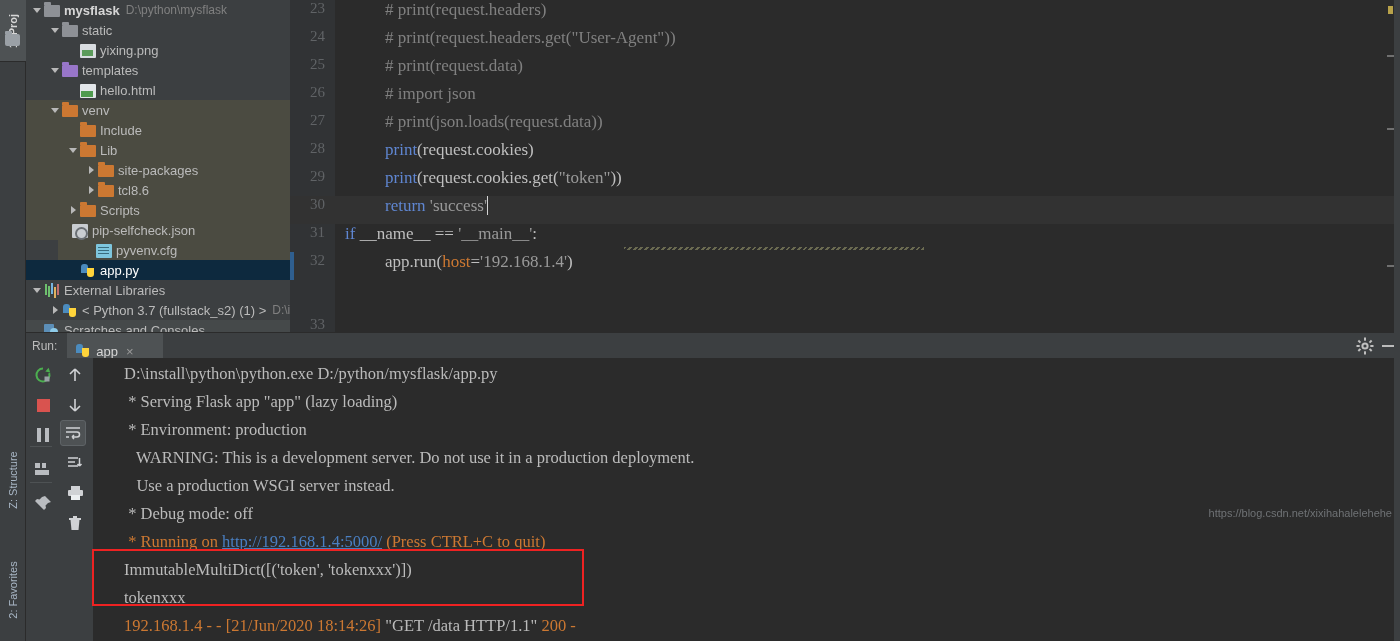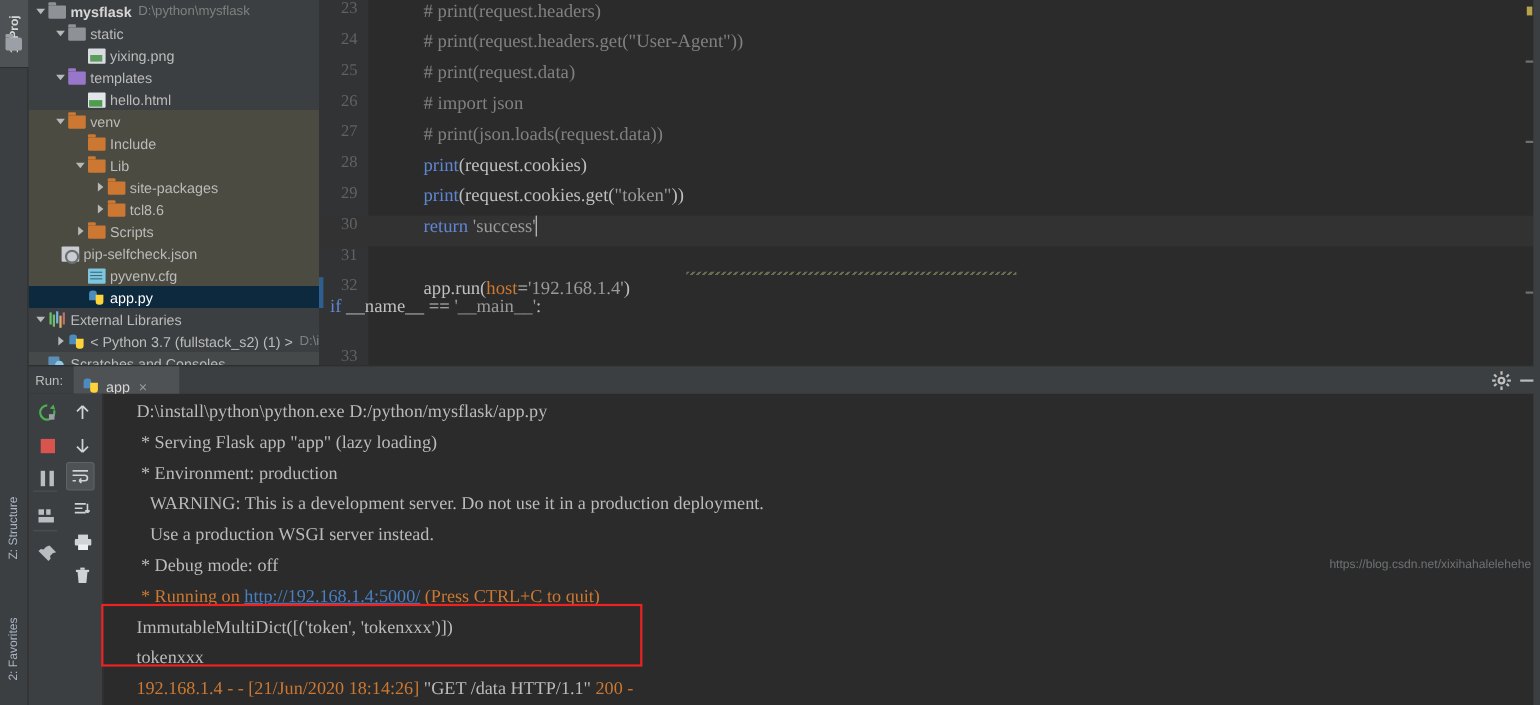--- a/index.html
+++ b/index.html
@@ -320,26 +320,26 @@
       <div class="tree-row dim-bg" style="padding-left: 58px;">
         <span class="arrow right"></span>
         <span class="ico folder-orange"></span>
         <span class="tree-label">tcl8.6</span>
       </div>
       <div class="tree-row dim-bg" style="padding-left: 40px;">
         <span class="arrow right"></span>
         <span class="ico folder-orange"></span>
         <span class="tree-label">Scripts</span>
       </div>
-      <div class="tree-row dim-bg" style="padding-left: 16px;">
+      <div class="tree-row dim-bg" style="padding-left: 32px;">
         <span class="arrow none"></span>
         <span class="ico json-file"></span>
         <span class="tree-label">pip-selfcheck.json</span>
       </div>
-      <div class="tree-row dim-bg" style="padding-left: 40px;">
+      <div class="tree-row dim-bg" style="padding-left: 24px; margin-left: 32px;">
         <span class="arrow none"></span>
         <span class="ico cfg-file"></span>
         <span class="tree-label">pyvenv.cfg</span>
       </div>
       <div class="tree-row selected" style="padding-left: 40px;">
         <span class="arrow none"></span>
         <span class="ico py-file"></span>
         <span class="tree-label tree-sel-label">app.py</span>
       </div>
       <div class="tree-row" style="padding-left: 4px;">
@@ -364,21 +364,21 @@
     <div class="gutter"></div>
     <div id="code-lines">
         <div class="code-line" style="top: 0px;"><span class="lno">23</span><span class="ctext" style="padding-left: 33px;"><span class="c-com">    # print(request.headers)</span></span></div>
         <div class="code-line" style="top: 28px;"><span class="lno">24</span><span class="ctext" style="padding-left: 33px;"><span class="c-com">    # print(request.headers.get("User-Agent"))</span></span></div>
         <div class="code-line" style="top: 56px;"><span class="lno">25</span><span class="ctext" style="padding-left: 33px;"><span class="c-com">    # print(request.data)</span></span></div>
         <div class="code-line" style="top: 84px;"><span class="lno">26</span><span class="ctext" style="padding-left: 33px;"><span class="c-com">    # import json</span></span></div>
         <div class="code-line" style="top: 112px;"><span class="lno">27</span><span class="ctext" style="padding-left: 33px;"><span class="c-com">    # print(json.loads(request.data))</span></span></div>
         <div class="code-line" style="top: 140px;"><span class="lno">28</span><span class="ctext" style="padding-left: 33px;"><span class="c-def">    </span><span class="c-kw">print</span><span class="c-def">(request.cookies)</span></span></div>
         <div class="code-line" style="top: 168px;"><span class="lno">29</span><span class="ctext" style="padding-left: 33px;"><span class="c-def">    </span><span class="c-kw">print</span><span class="c-def">(request.cookies.get(</span><span class="c-str">"token"</span><span class="c-def">))</span></span></div>
         <div class="code-line cur" style="top: 196px;"><span class="lno">30</span><span class="ctext" style="padding-left: 33px;"><span class="c-def">    </span><span class="c-kw">return</span><span class="c-def"> </span><span class="c-str">'success'</span><span class="caret"></span></span></div>
-        <div class="code-line" style="top: 224px; flex-direction: column;"><span class="lno">31</span><span class="ctext" style="padding-left: 10px;"><span class="c-kw">if </span><span class="c-def">__name__</span><span class="c-def"> == </span><span class="c-str">'__main__'</span><span class="c-def">:</span></span></div>
+        <div class="code-line" style="top: 224px;"><span class="lno">31</span><span class="ctext" style="padding-left: 10px;"><span class="c-kw">if </span><span class="c-def">__name__</span><span class="c-def"> == </span><span class="c-str">'__main__'</span><span class="c-def">:</span></span></div>
         <div class="code-line" style="top: 252px;"><span class="lno">32</span><span class="ctext" style="padding-left: 33px;"><span class="c-def">    app.run(</span><span class="c-param">host</span><span class="c-def">=</span><span class="c-str">'192.168.1.4'</span><span class="c-def">)</span></span></div>
         <div class="code-line" style="top: 280px; margin-top: 36px;"><span class="lno">33</span><span class="ctext" style="padding-left: 33px;"><span class="c-def"></span></span></div>
       </div>
     <div class="squiggle"></div>
     <div class="editor-scroll-marks">
       <div class="mk warn" style="top:6px;"></div>
       <div class="mk" style="top:55px;"></div>
       <div class="mk" style="top:128px;"></div>
       <div class="mk" style="top:265px;"></div>
     </div>

